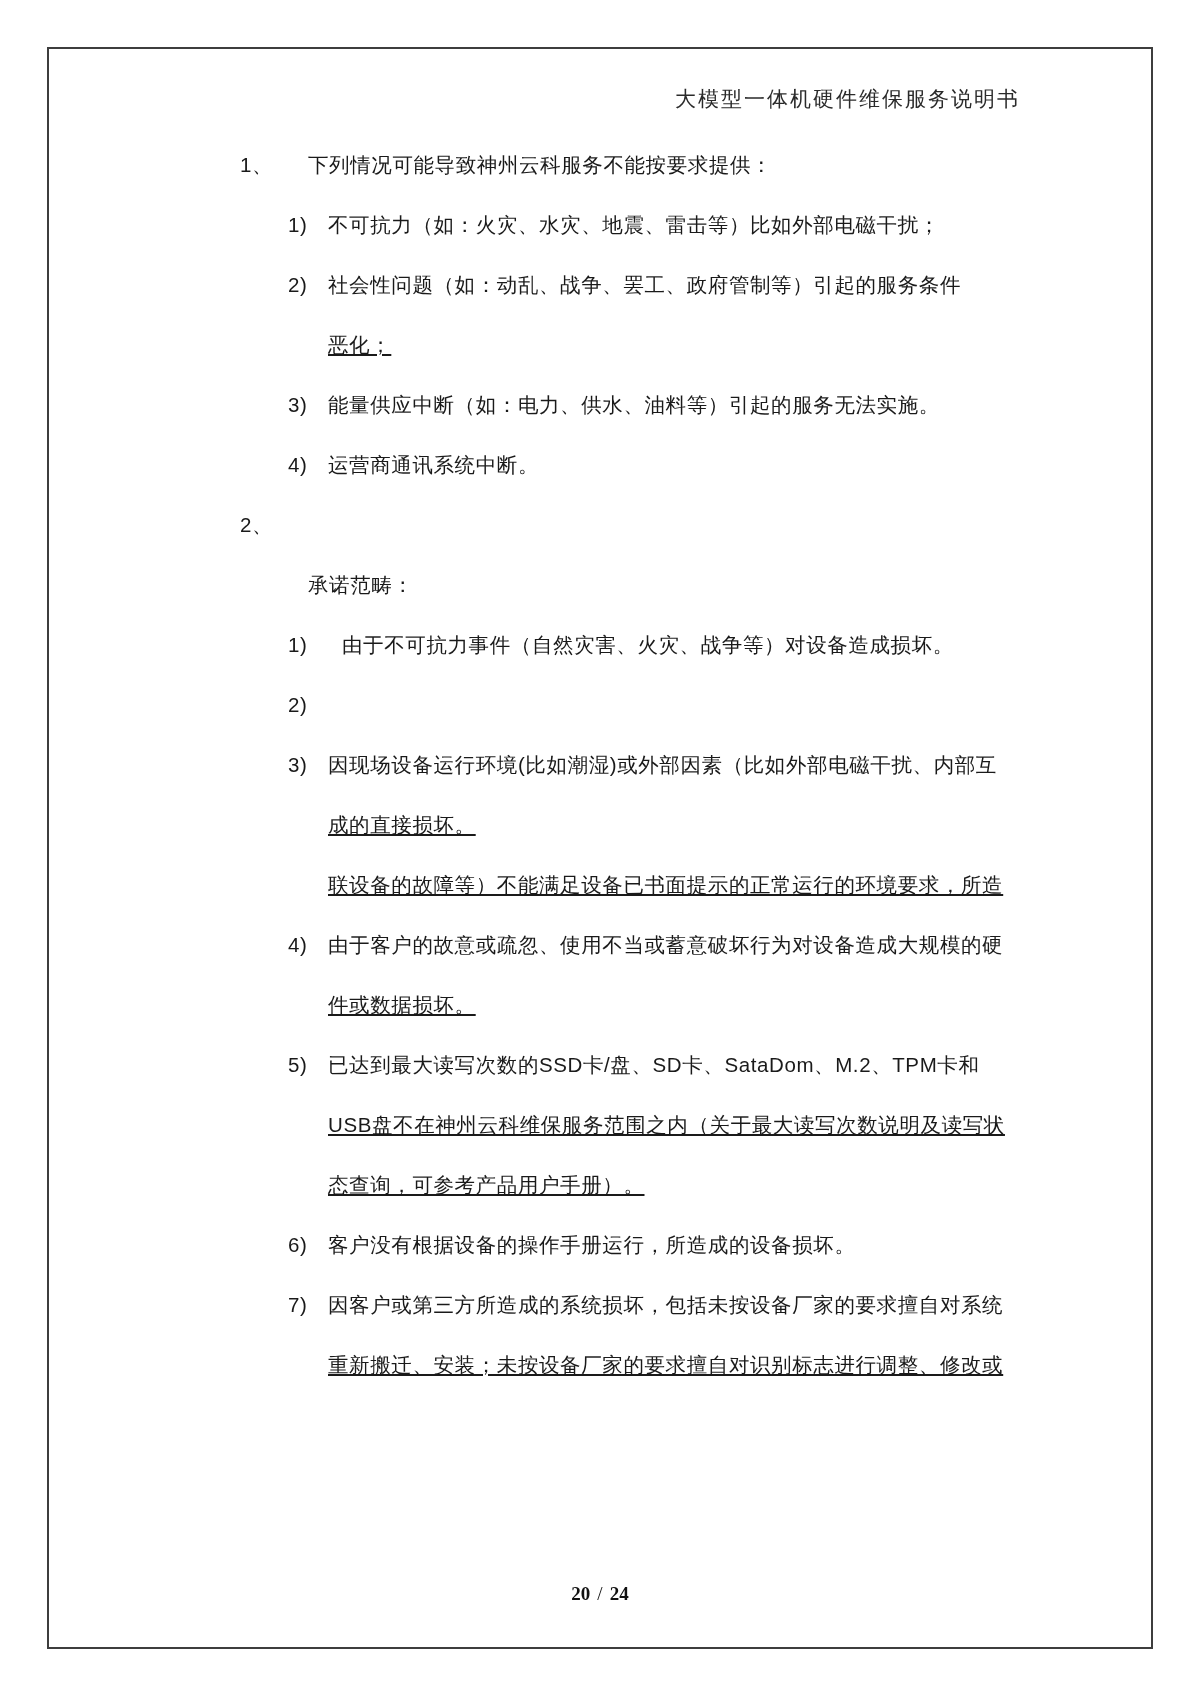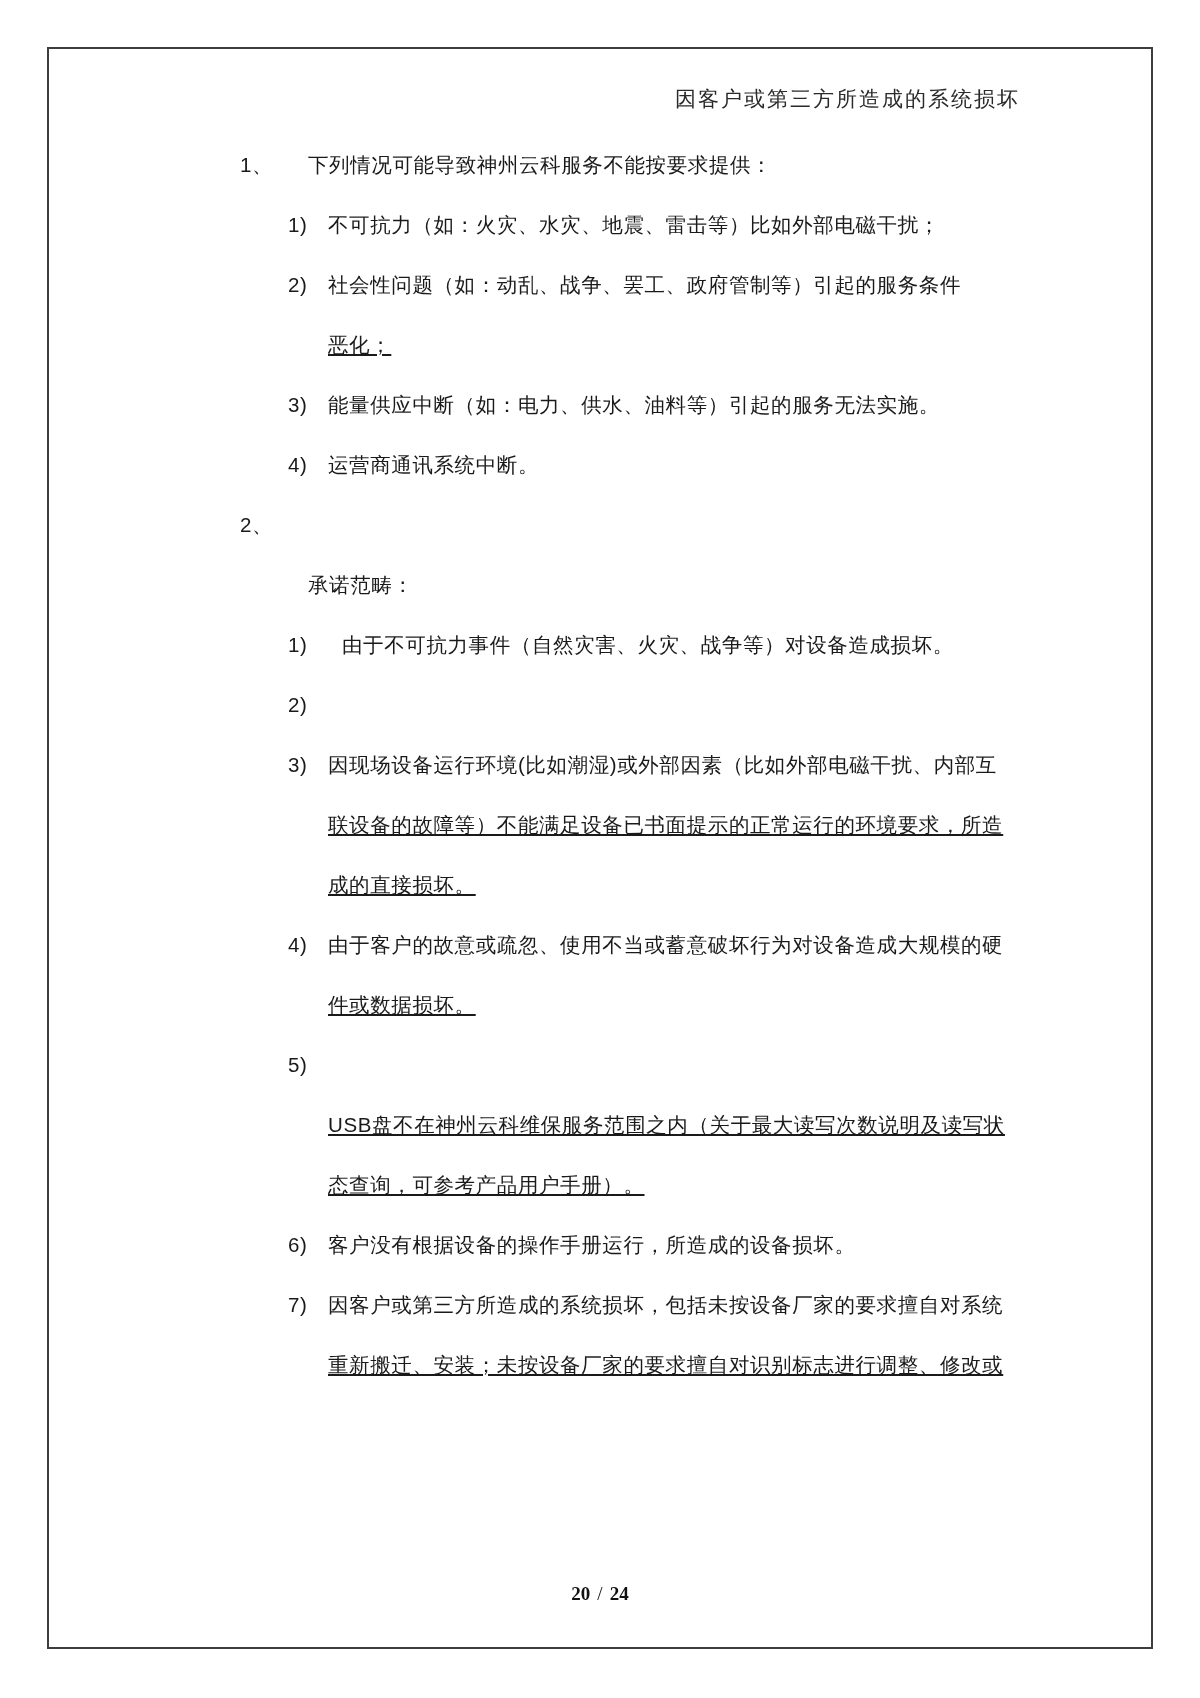--- a/index.html
+++ b/index.html
@@ -75,40 +75,40 @@
   }
   .doc-footer .pagenum { font-weight: bold; }
   .doc-footer .sep { font-weight: normal; margin: 0 7px; }
 </style>
 </head>
 <body>
 
 <div class="page">
   <div class="page-border"></div>
 
-  <div class="doc-header">因客户或第三方所造成的系统损坏</div>
+  <div class="doc-header">大模型一体机硬件维保服务说明书</div>
 
   <div class="doc-body">
 
   <div class="line l1"><span class="num">1、</span><span class="txt">下列情况可能导致神州云科服务不能按要求提供：</span></div>
       <div class="line l2"><span class="num">1)</span><span class="txt">不可抗力（如：火灾、水灾、地震、雷击等）比如外部电磁干扰；</span></div>
       <div class="line l2"><span class="num">2)</span><span class="txt">社会性问题（如：动乱、战争、罢工、政府管制等）引起的服务条件</span></div>
       <div class="line c2"><span class="num"></span><span class="txt">恶化；</span></div>
       <div class="line l2"><span class="num">3)</span><span class="txt">能量供应中断（如：电力、供水、油料等）引起的服务无法实施。</span></div>
       <div class="line l2"><span class="num">4)</span><span class="txt">运营商通讯系统中断。</span></div>
       <div class="line l1"><span class="num">2、</span></div>
       <div class="line c1"><span class="num"></span><span class="txt">承诺范畴：</span></div>
       <div class="line l2 g"><span class="num">1)</span><span class="txt">由于不可抗力事件（自然灾害、火灾、战争等）对设备造成损坏。</span></div>
       <div class="line l2"><span class="num">2)</span></div>
       <div class="line l2"><span class="num">3)</span><span class="txt">因现场设备运行环境(比如潮湿)或外部因素（比如外部电磁干扰、内部互</span></div>
+      <div class="line c2"><span class="num"></span><span class="txt">成的直接损坏。</span></div>
       <div class="line c2"><span class="num"></span><span class="txt">联设备的故障等）不能满足设备已书面提示的正常运行的环境要求，所造</span></div>
-      <div class="line c2"><span class="num"></span><span class="txt">成的直接损坏。</span></div>
       <div class="line l2"><span class="num">4)</span><span class="txt">由于客户的故意或疏忽、使用不当或蓄意破坏行为对设备造成大规模的硬</span></div>
       <div class="line c2"><span class="num"></span><span class="txt">件或数据损坏。</span></div>
-      <div class="line l2"><span class="num">5)</span></div>
+      <div class="line l2"><span class="num">5)</span><span class="txt">已达到最大读写次数的SSD卡/盘、SD卡、SataDom、M.2、TPM卡和</span></div>
       <div class="line c2"><span class="num"></span><span class="txt">USB盘不在神州云科维保服务范围之内（关于最大读写次数说明及读写状</span></div>
       <div class="line c2"><span class="num"></span><span class="txt">态查询，可参考产品用户手册）。</span></div>
       <div class="line l2"><span class="num">6)</span><span class="txt">客户没有根据设备的操作手册运行，所造成的设备损坏。</span></div>
       <div class="line l2"><span class="num">7)</span><span class="txt">因客户或第三方所造成的系统损坏，包括未按设备厂家的要求擅自对系统</span></div>
       <div class="line c2"><span class="num"></span><span class="txt">重新搬迁、安装；未按设备厂家的要求擅自对识别标志进行调整、修改或</span></div>
     </div>
 
   <div class="doc-footer">
     <span class="pagenum">20</span><span class="sep">/</span><span class="pagenum">24</span>
   </div>

